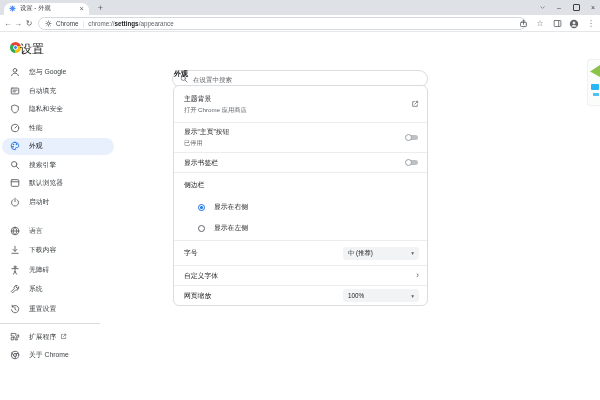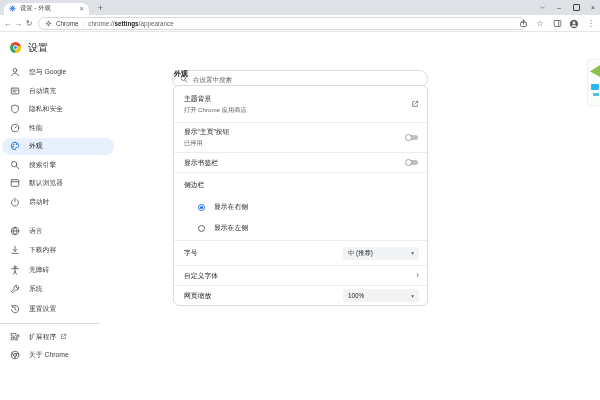--- a/index.html
+++ b/index.html
@@ -26,21 +26,21 @@
   .url-label{font-size:6.3px;color:#3C4043;margin-left:4px}
   .url-text{font-size:6.3px;color:#5F6368;white-space:nowrap}
   .url-text b{color:#202124}
   .tb-icons{position:absolute;right:4px;top:0;height:17px;display:flex;align-items:center;gap:7px}
   .tb-ic{display:flex;align-items:center;justify-content:center;width:10px;height:10px;font-size:8px;color:#5F6368}
   
   .sheader{position:absolute;left:0;top:32px;width:600px;height:30px;background:#fff}
   .chrome-logo{position:absolute;left:10px;top:10px;width:11px;height:11px;border-radius:50%;
                background:conic-gradient(from -50deg,#EA4335 0 33%,#FBBC05 33% 66%,#34A853 66% 100%)}
   .chrome-logo::after{content:"";position:absolute;inset:3px;background:#4285F4;border:0.8px solid #fff;border-radius:50%}
-  .app-title{position:absolute;left:28px;top:9px;font-size:10px;color:#202124}
+  .app-title{position:absolute;left:20px;top:9px;font-size:12px;color:#202124}
   .searchbox{position:absolute;left:172px;top:38px;width:256px;height:18px;border:1px solid #DADCE0;border-radius:9px;
              display:flex;align-items:center;padding:0 7px;box-sizing:border-box;background:#fff}
   .search-input{border:none;outline:none;background:transparent;font-size:6.5px;color:#202124;flex:1;margin-left:5px;
                 font-family:"Liberation Sans",sans-serif;padding:0}
   .search-input::placeholder{color:#5F6368}
   
   .sidebar{position:absolute;left:0;top:63px;width:160px}
   .sb-item{position:relative;height:18.5px;display:flex;align-items:center;padding-left:10px;box-sizing:border-box}
   .sb-group2 .sb-item{height:19.5px}
   .sb-label{font-size:6.8px;color:#3C4043;margin-left:9px}

